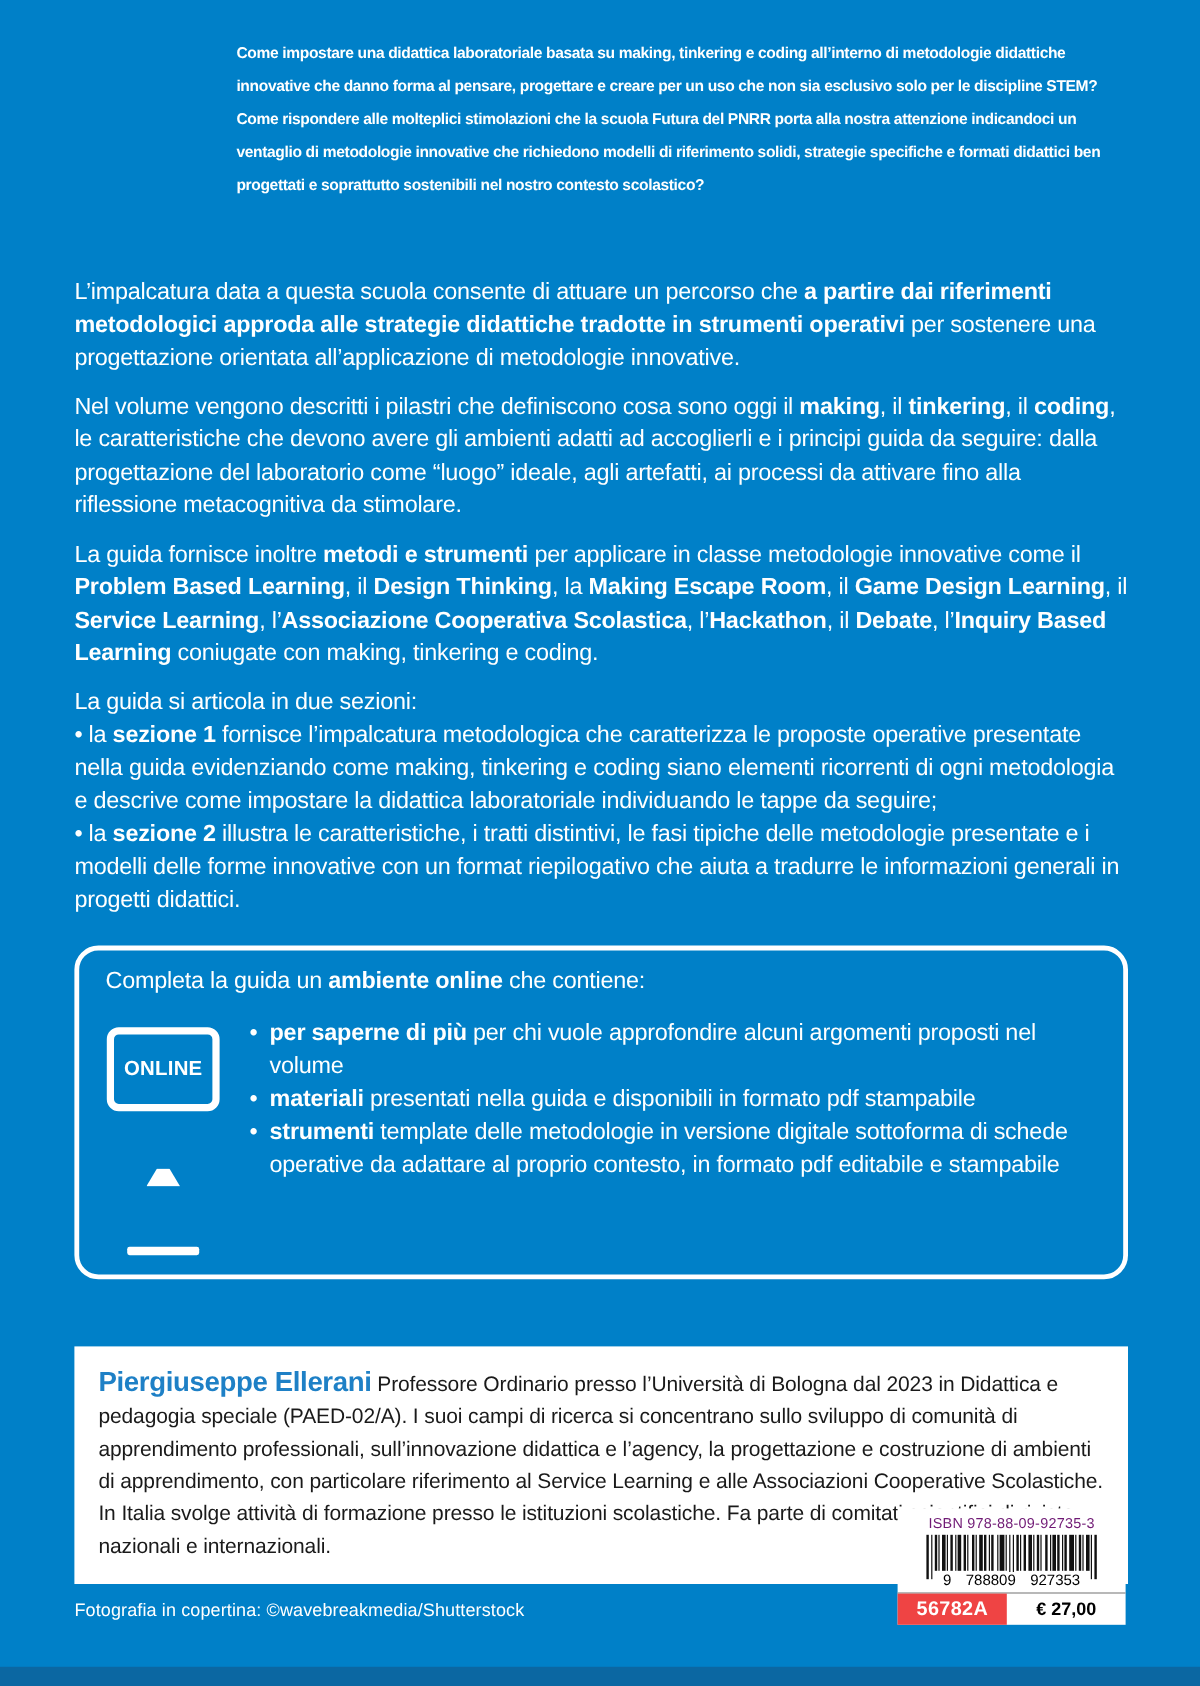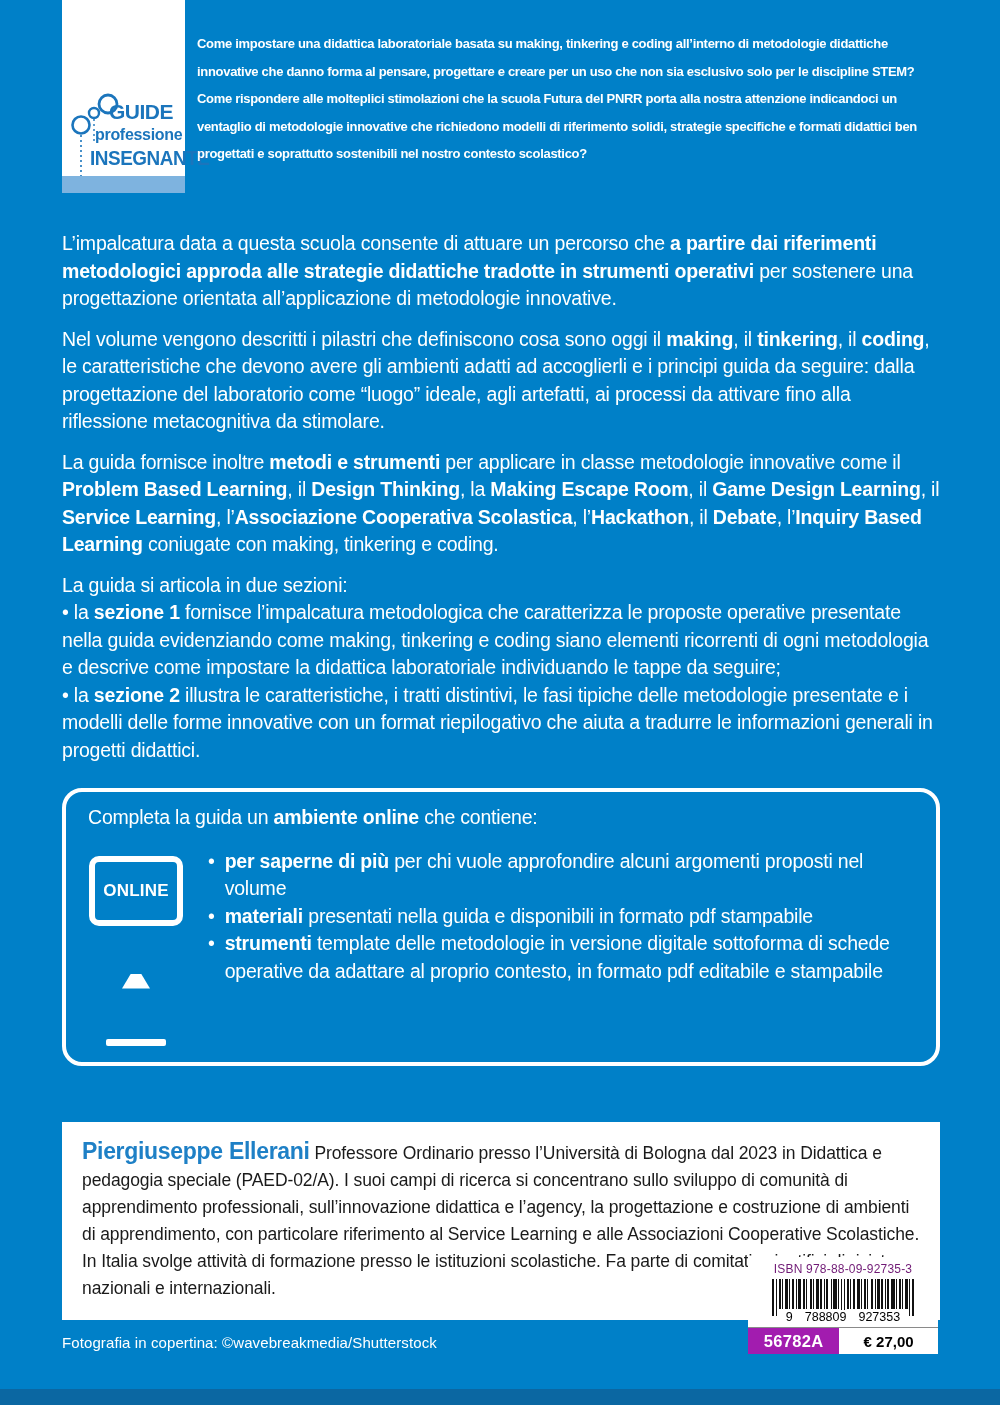--- a/index.html
+++ b/index.html
@@ -48,43 +48,30 @@
 
   
   .barcode-panel{position:absolute;left:748px;top:1257px;width:190px;background:#ffffff;text-align:center;}
   .isbn{font-size:12px;color:#701a75;padding-top:5px;letter-spacing:0.2px;line-height:14px;}
   .bars{display:flex;justify-content:center;align-items:flex-start;height:38px;margin-top:3px;}
   .bar{background:#111;height:30px;display:inline-block;}
   .bar.tall{height:37px;}
   .digits{display:flex;justify-content:center;gap:8px;font-size:12.5px;color:#000;margin-top:-7px;position:relative;line-height:14px;}
   .digits span{background:#fff;padding:0 2px;}
   .price-row{display:flex;margin-top:3px;border-top:1px solid #8a8a8a;height:26px;}
-  .code-cell{background:#a21caf;color:#fff;width:48%;font-weight:bold;font-size:16.5px;display:flex;align-items:center;justify-content:center;letter-spacing:0.3px;}
+  .code-cell{background:#ef4444;color:#fff;width:48%;font-weight:bold;font-size:16.5px;display:flex;align-items:center;justify-content:center;letter-spacing:0.3px;}
   .price-cell{width:52%;color:#000;font-weight:bold;font-size:15px;display:flex;align-items:center;justify-content:center;}
 
   .bottom-strip{position:absolute;left:0;top:1389px;width:100%;height:16px;background:#0B67A2;}
 </style>
 </head>
 <body>
 
 <div class="page">
 
-  <div class="badge">
-    <svg width="123" height="193" viewBox="0 0 123 193">
-      <circle cx="19" cy="125" r="8.5" fill="none" stroke="#1B75BC" stroke-width="2.6"></circle>
-      <circle cx="32" cy="113" r="5" fill="none" stroke="#1B75BC" stroke-width="2.4"></circle>
-      <circle cx="46" cy="104" r="9" fill="none" stroke="#1B75BC" stroke-width="2.8"></circle>
-      <line x1="19" y1="135" x2="19" y2="191" stroke="#1B75BC" stroke-width="1.6" stroke-dasharray="2 3"></line>
-      <line x1="32" y1="119" x2="32" y2="142" stroke="#1B75BC" stroke-width="1.4" stroke-dasharray="2 3"></line>
-    </svg>
-    <span class="badge-guide">GUIDE</span>
-    <span class="badge-prof">professione</span>
-    <span class="badge-insegnante">INSEGNANTE</span>
-    <div class="badge-strip"></div>
-  </div>
 
   <div class="intro"><span class="bold">Come impostare una didattica laboratoriale basata su making, tinkering e coding all’interno di metodologie didattiche innovative che danno forma al pensare, progettare e creare per un uso che non sia esclusivo solo per le discipline STEM? Come rispondere alle molteplici stimolazioni che la scuola Futura del PNRR porta alla nostra attenzione indicandoci un ventaglio di metodologie innovative che richiedono modelli di riferimento solidi, strategie specifiche e formati didattici ben progettati e soprattutto sostenibili nel nostro contesto scolastico?</span></div>
 
   <div class="content">
     <p class="para"><span>L’impalcatura data a questa scuola consente di attuare un percorso che </span><span class="bold">a partire dai riferimenti metodologici approda alle strategie didattiche tradotte in strumenti operativi</span><span> per sostenere una progettazione orientata all’applicazione di metodologie innovative.</span></p>
     <p class="para"><span>Nel volume vengono descritti i pilastri che definiscono cosa sono oggi il </span><span class="bold">making</span><span>, il </span><span class="bold">tinkering</span><span>, il </span><span class="bold">coding</span><span>, le caratteristiche che devono avere gli ambienti adatti ad accoglierli e i principi guida da seguire: dalla progettazione del laboratorio come “luogo” ideale, agli artefatti, ai processi da attivare fino alla riflessione metacognitiva da stimolare.</span></p>
     <p class="para"><span>La guida fornisce inoltre </span><span class="bold">metodi e strumenti</span><span> per applicare in classe metodologie innovative come il </span><span class="bold">Problem Based Learning</span><span>, il </span><span class="bold">Design Thinking</span><span>, la </span><span class="bold">Making Escape Room</span><span>, il </span><span class="bold">Game Design Learning</span><span>, il </span><span class="bold">Service Learning</span><span>, l’</span><span class="bold">Associazione Cooperativa Scolastica</span><span>, l’</span><span class="bold">Hackathon</span><span>, il </span><span class="bold">Debate</span><span>, l’</span><span class="bold">Inquiry Based Learning</span><span> coniugate con making, tinkering e coding.</span></p>
 
     <div class="sections">
       <p class="para"><span>La guida si articola in due sezioni:</span></p>

